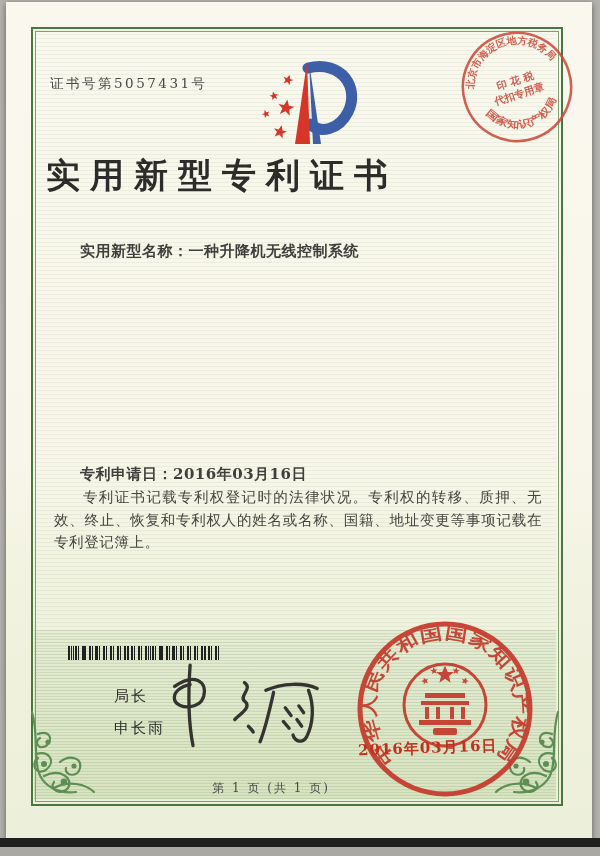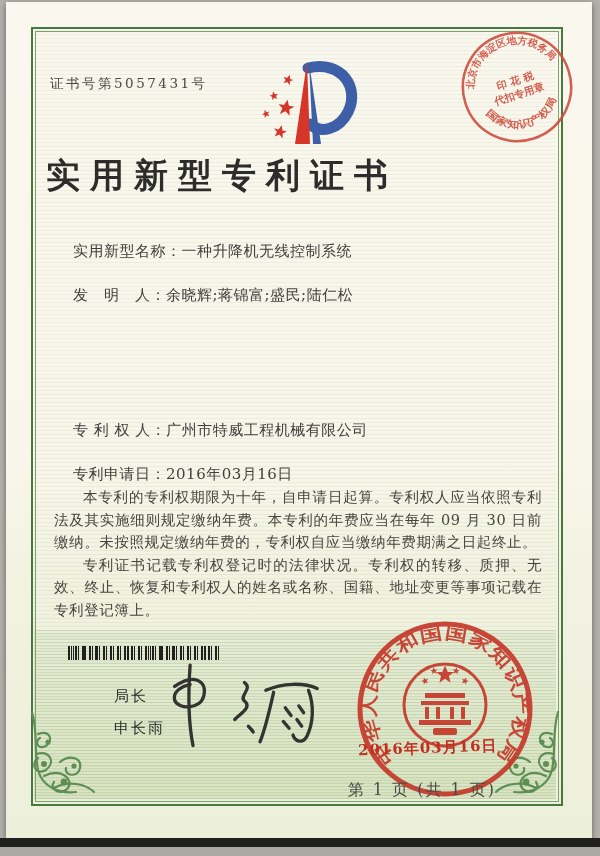--- a/index.html
+++ b/index.html
@@ -26,21 +26,21 @@
   
   .flourish{position:absolute;width:110px;height:110px;}
   .flourish.bl{left:18px;top:690px;}
   .flourish.br{left:450px;top:690px;transform:scaleX(-1);}
   
   .cert-no{position:absolute;left:44px;top:73px;font-size:13.5px;letter-spacing:2.5px;color:#4a4a46;}
   .logo{position:absolute;left:240px;top:54px;width:128px;height:94px;}
   .title{position:absolute;left:40px;top:151px;width:470px;text-align:left;
          font-size:34px;font-weight:600;letter-spacing:10px;color:#2c2c2a;}
   
-  .field{position:absolute;left:67px;font-size:15px;color:#3f3f3c;letter-spacing:.5px;white-space:nowrap;}
+  .field{position:absolute;left:74px;font-size:15px;color:#3f3f3c;letter-spacing:.5px;white-space:nowrap;font-weight:bold;}
   .f0{top:240px}.f1{top:284px}.f2{top:330px}.f3{top:374px}.f4{top:419px}.f5{top:463px}
   
   .bodytext{position:absolute;left:48px;top:484px;width:488px;font-size:14.5px;line-height:22.6px;
             color:#45453f;text-align:justify;}
   .bodytext p{margin:0;text-indent:2em;letter-spacing:.6px;}
   
   .barcode{position:absolute;left:62px;top:644px;width:153px;height:14px;
      background:
        repeating-linear-gradient(90deg,#20201e 0 2px,transparent 2px 3px,#20201e 3px 4px,transparent 4px 7px),
        repeating-linear-gradient(90deg,transparent 0 5px,#20201e 5px 6px,transparent 6px 11px);}
@@ -48,22 +48,22 @@
   .signer{position:absolute;left:108px;top:678px;font-family:"DejaVu Sans", sans-serif;
           font-size:15px;color:#2e2e2c;letter-spacing:2px;line-height:32px;}
   .signature{position:absolute;left:155px;top:650px;width:165px;height:100px;}
   
   .seal{position:absolute;left:349px;top:617px;width:180px;height:180px;opacity:.92;}
   .seal-date{position:absolute;left:352px;top:737px;width:130px;font-size:15px;font-weight:bold;
              color:#c12f1f;letter-spacing:1px;transform:rotate(-2deg);white-space:nowrap;}
   
   .taxseal{position:absolute;left:452px;top:26px;width:118px;height:118px;transform:rotate(-18deg);opacity:.88;}
   
-  .footer{position:absolute;left:40px;top:778px;width:450px;text-align:right;
-          font-size:16px;letter-spacing:2px;color:#4a4a46;}
+  .footer{position:absolute;left:40px;top:778px;width:450px;text-align:center;
+          font-size:12px;letter-spacing:2px;color:#4a4a46;}
 </style>
 </head>
 <body>
 
 <div class="stage">
   <div class="paper">
 
     <div class="lines"></div>
     <div class="band">
       <div class="band-lines"></div>
@@ -118,26 +118,23 @@
       <use href="#star" transform="translate(42,24) scale(0.55) rotate(18)" fill="#d6362a"></use>
       <use href="#star" transform="translate(28,40) scale(0.45) rotate(-12)" fill="#d6362a"></use>
       <use href="#star" transform="translate(40,52) scale(0.85) rotate(10)" fill="#d6362a"></use>
       <use href="#star" transform="translate(20,58) scale(0.42) rotate(-20)" fill="#d6362a"></use>
       <use href="#star" transform="translate(34,76) scale(0.7) rotate(14)" fill="#d6362a"></use>
     </svg>
 
     <div class="title">实用新型专利证书</div>
 
     <div class="field f0"><span>实用新型名称：</span><span>一种升降机无线控制系统</span></div>
-    <div class="field f1"><span>发　明　人：</span><span>余晓辉;蒋锦富;盛民;陆仁松</span></div>
-    <div class="field f4"><span>专 利 权 人：</span><span>广州市特威工程机械有限公司</span></div>
     <div class="field f5"><span>专利申请日：</span><span>2016年03月16日</span></div>
 
     <div class="bodytext">
-      <p>本专利的专利权期限为十年，自申请日起算。专利权人应当依照专利法及其实施细则规定缴纳年费。本专利的年费应当在每年 09 月 30 日前缴纳。未按照规定缴纳年费的，专利权自应当缴纳年费期满之日起终止。</p>
       <p>专利证书记载专利权登记时的法律状况。专利权的转移、质押、无效、终止、恢复和专利权人的姓名或名称、国籍、地址变更等事项记载在专利登记簿上。</p>
     </div>
 
     <div class="barcode"></div>
 
     <div class="signer">
       <div>局长</div>
       <div>申长雨</div>
     </div>
 

